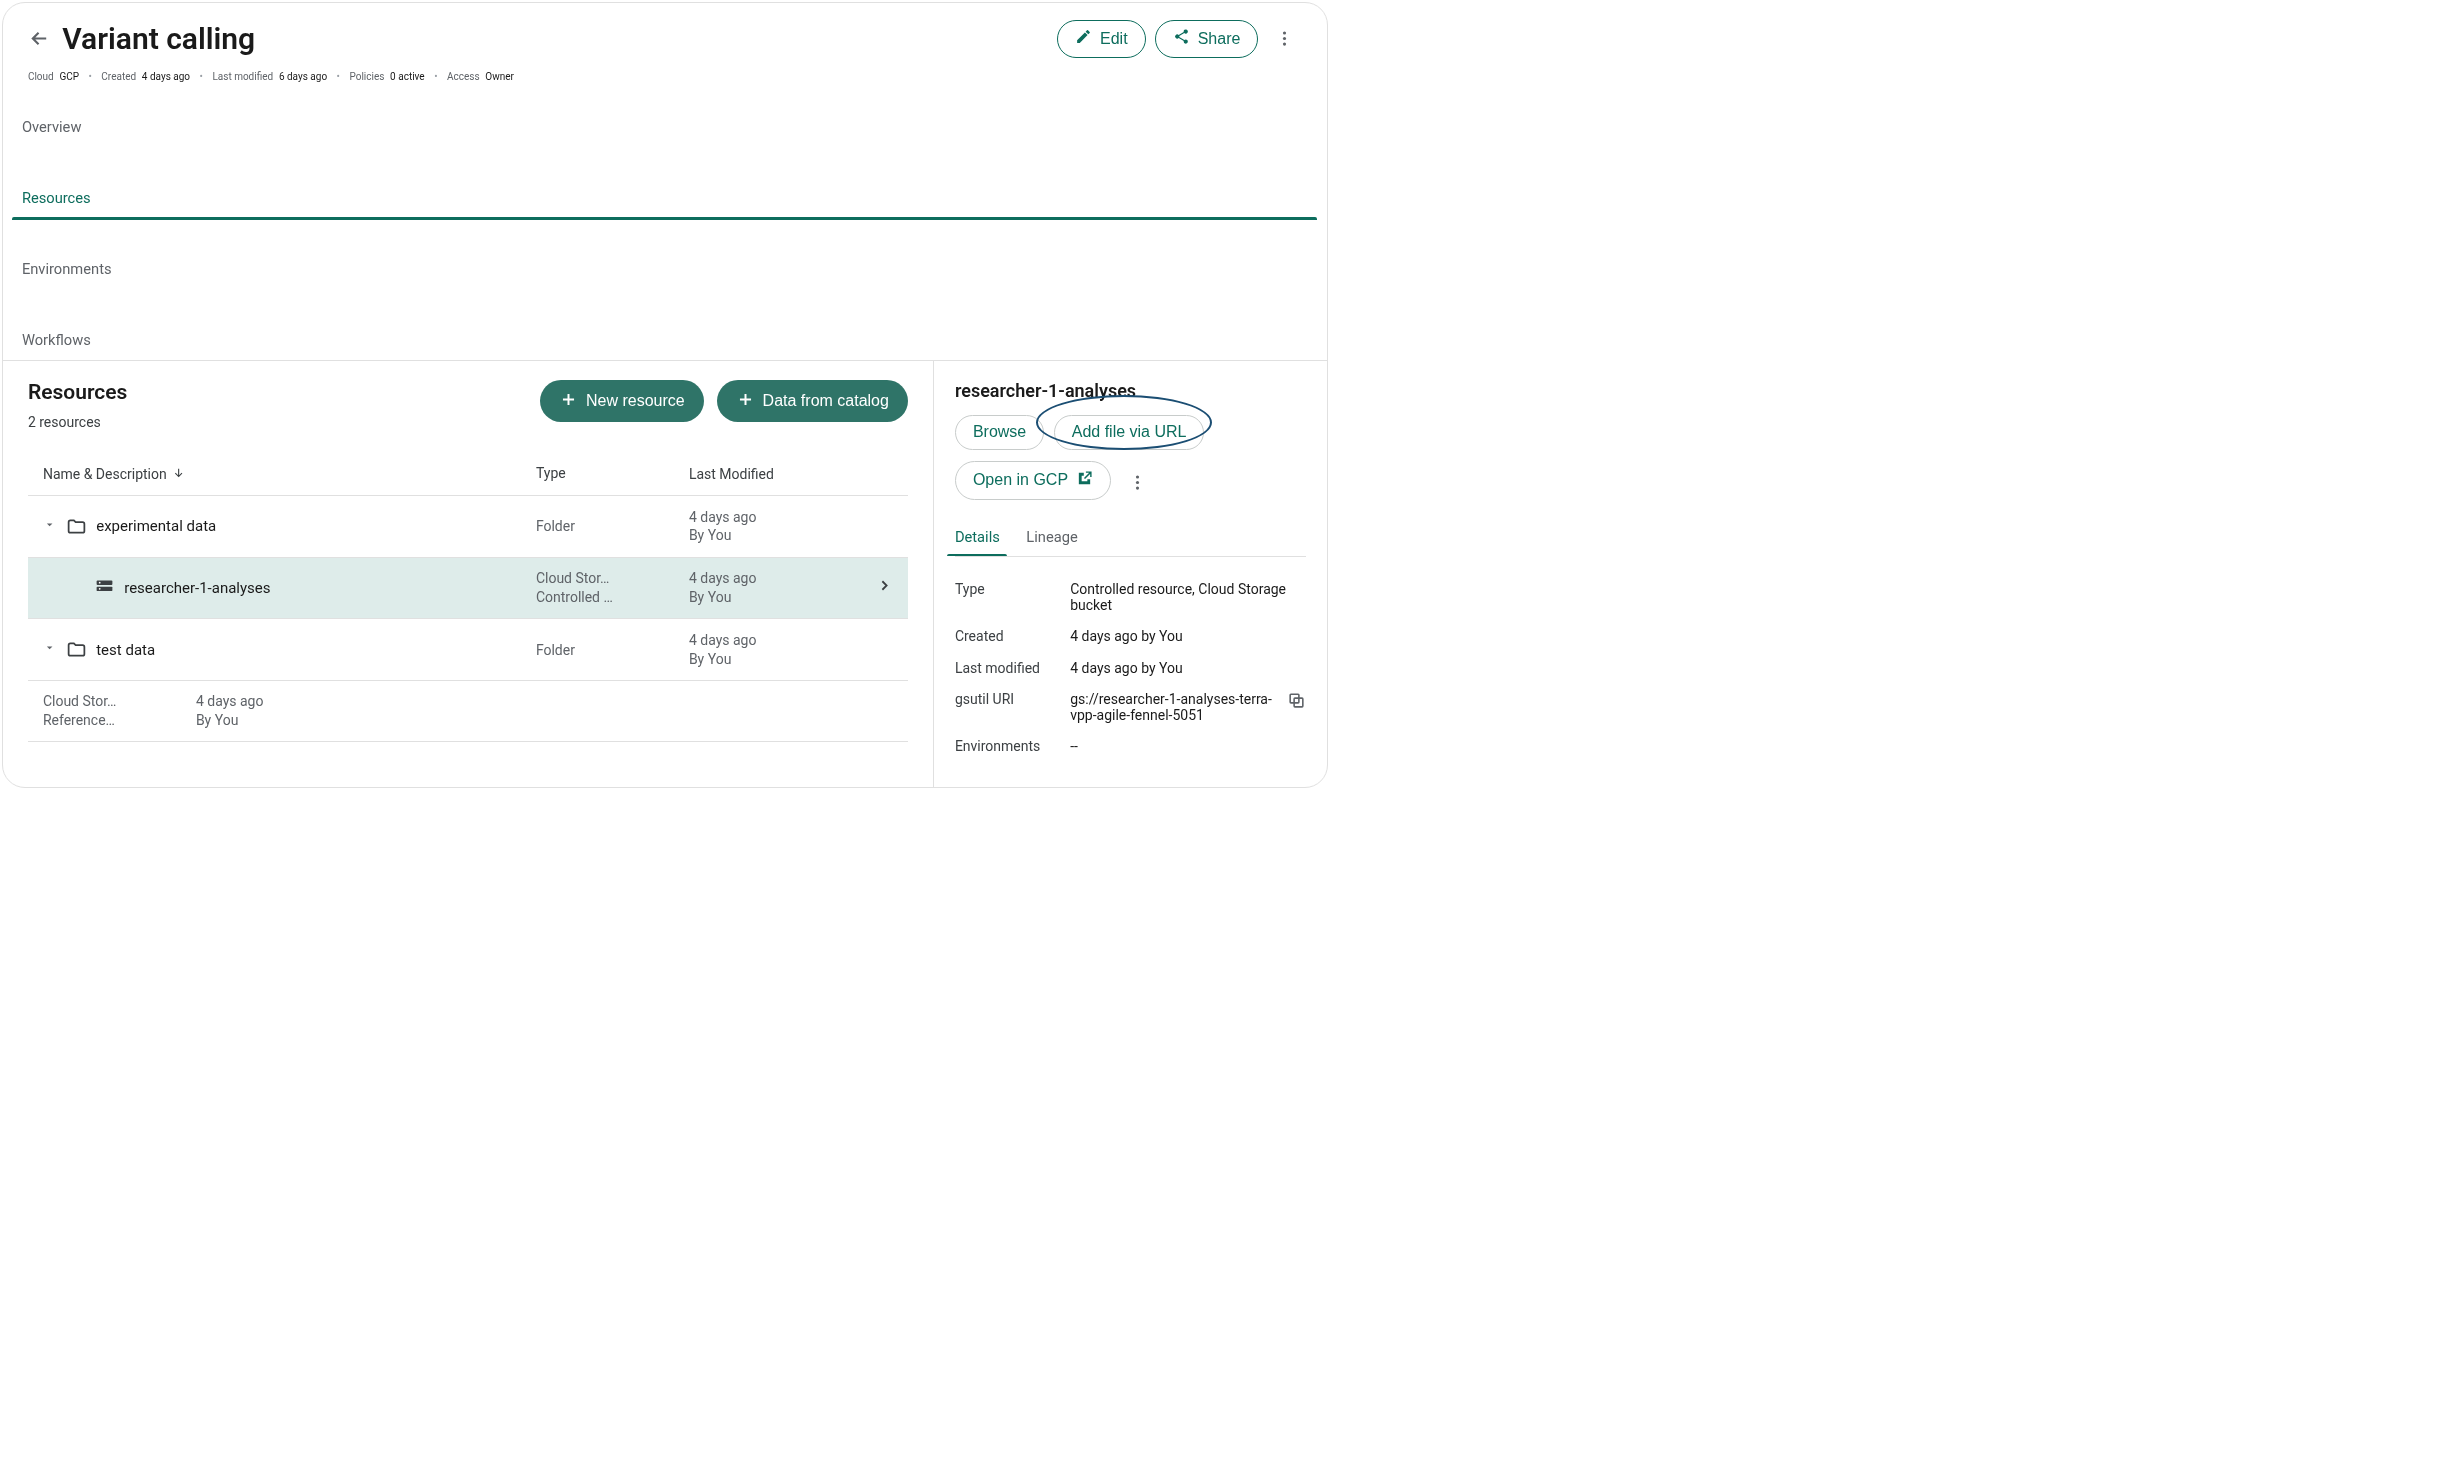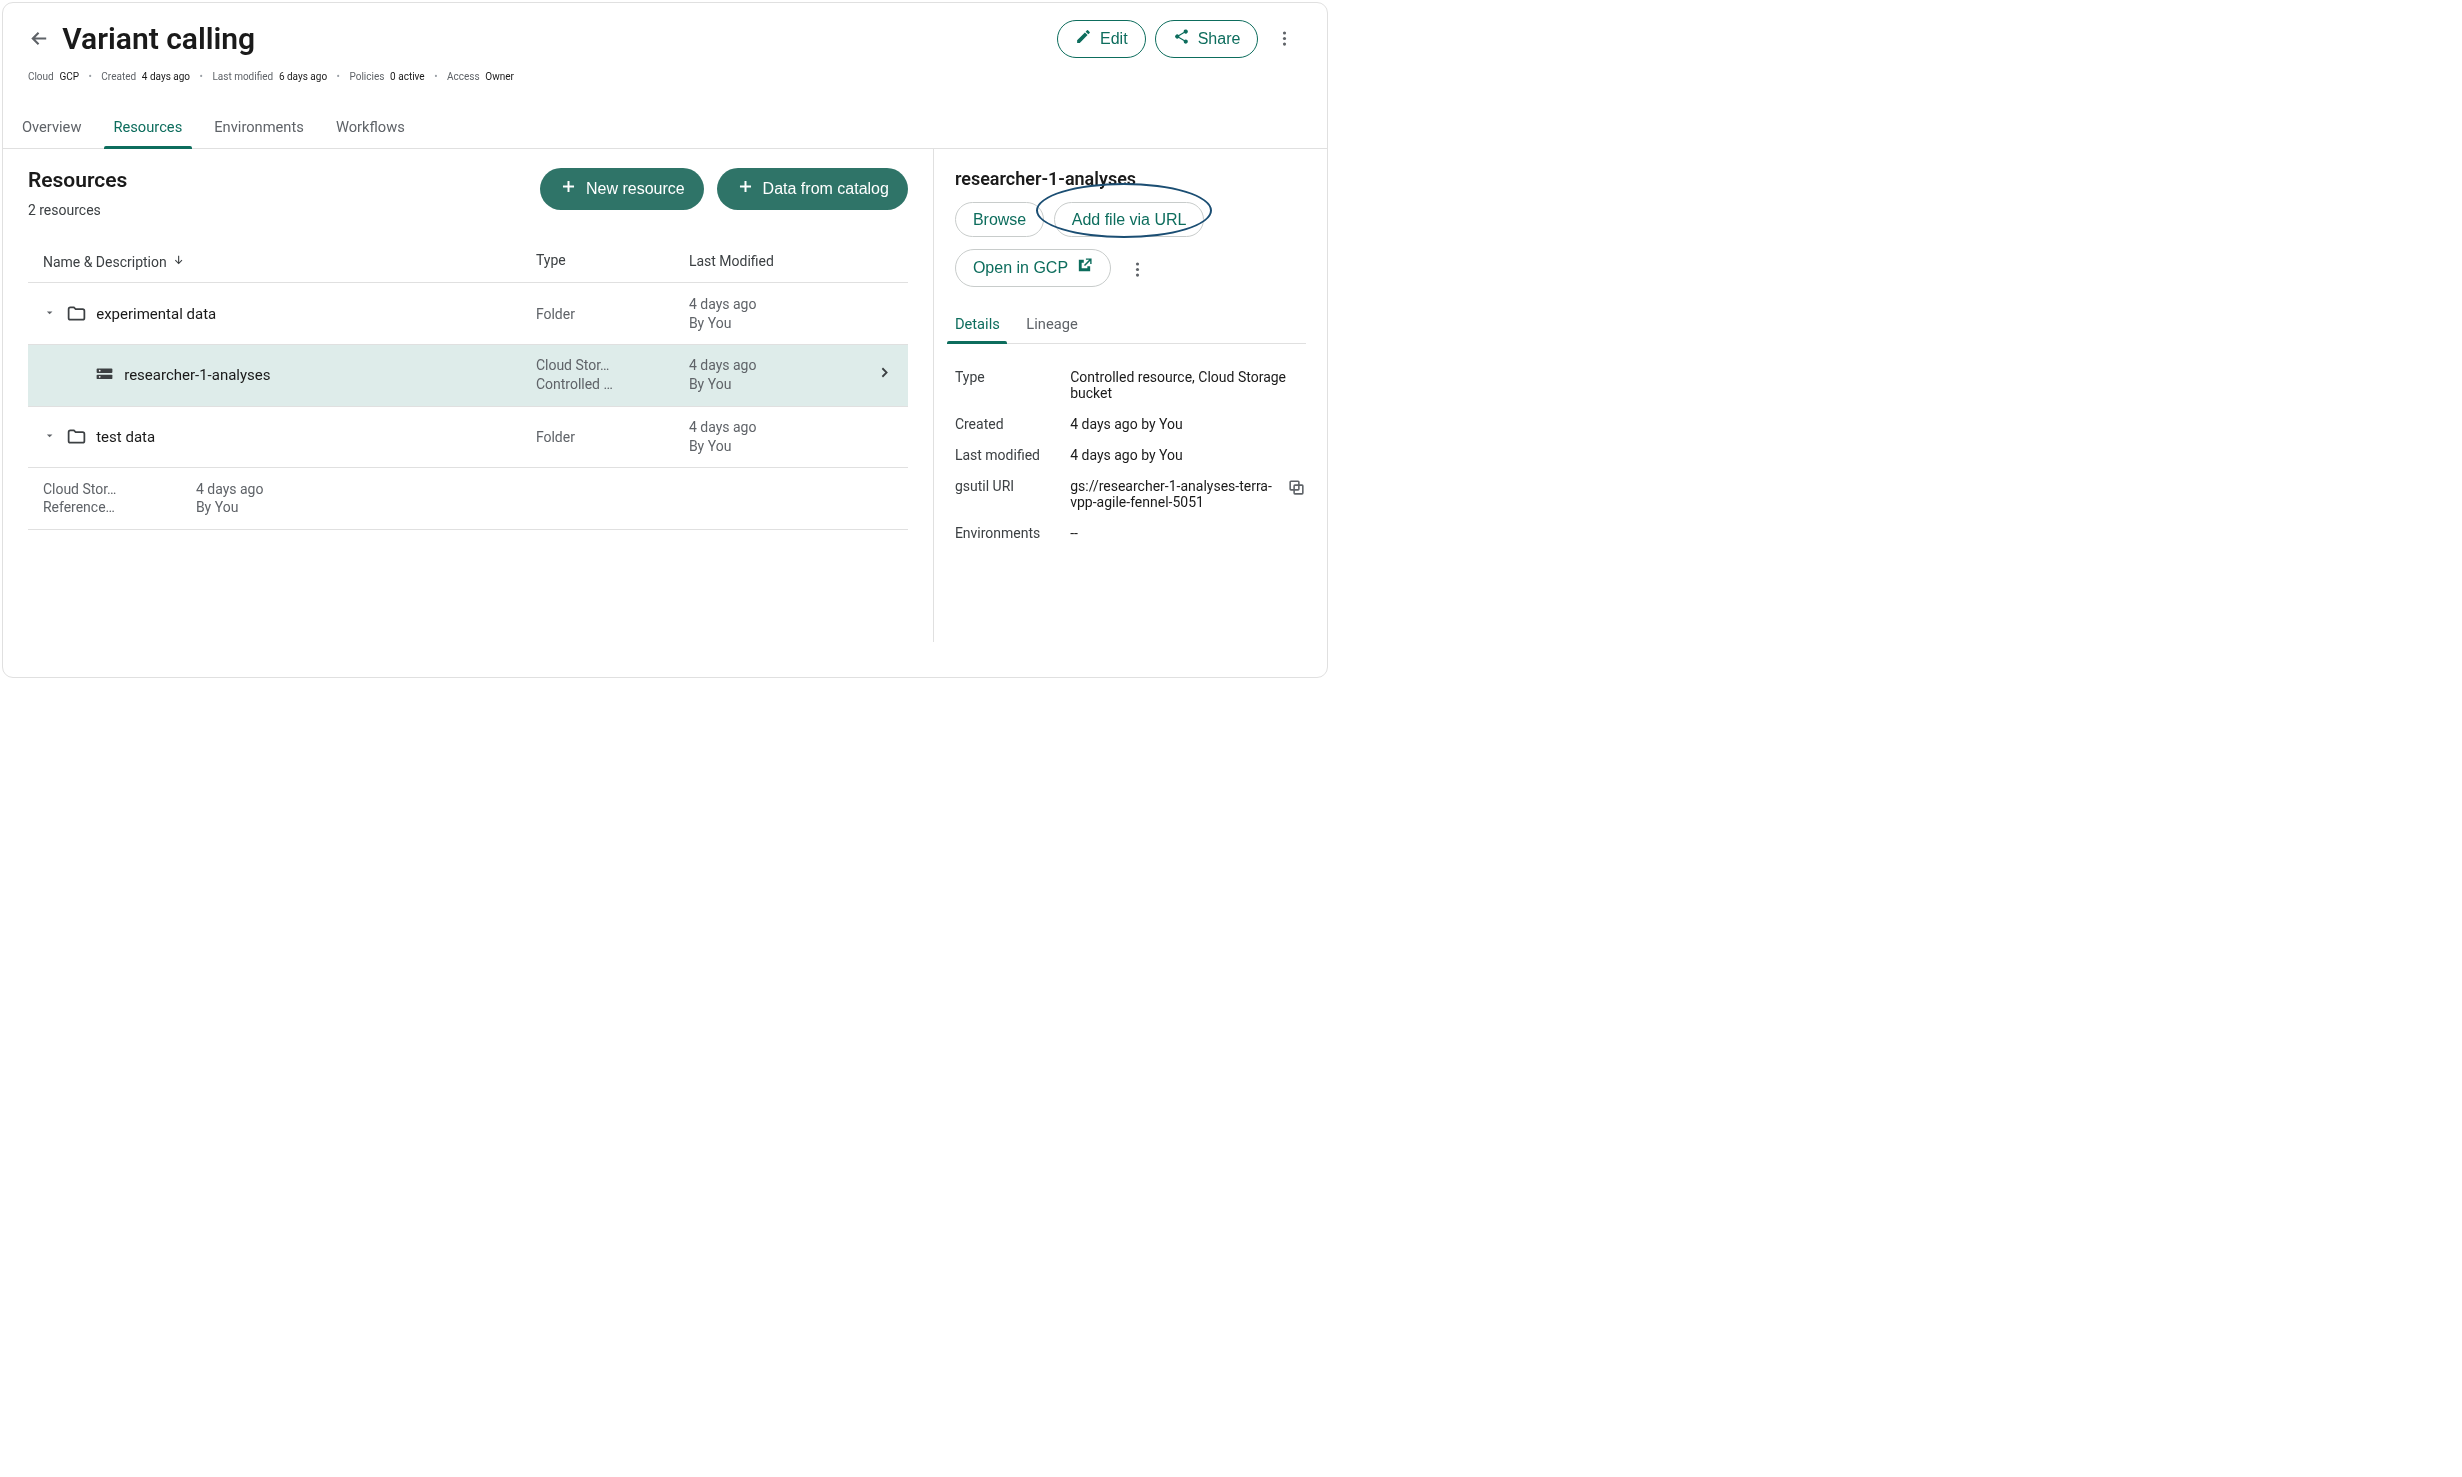--- a/index.html
+++ b/index.html
@@ -1,31 +1,31 @@
 <!DOCTYPE html>
 <html style="font-size:15px"><head>
 <meta charset="utf-8">
 <style>
 * { box-sizing: border-box; margin: 0; padding: 0; }
 body { font-family: -apple-system, BlinkMacSystemFont, "Segoe UI", Roboto, sans-serif; color: #1a1a1a; background: #fff; }
-.page { width: 1326px; height: 676px; border: 0.9px solid #e0e0e0; border-radius: 11px; overflow: hidden; position: relative; background: #fff; margin: 1.9px; }
+.page { width: 1326px; height: 786px; border: 0.9px solid #e0e0e0; border-radius: 23px; overflow: hidden; position: relative; background: #fff; margin: 1.9px; }
 .header { padding: 17px 25px 9.5px; }
 .title-row { display: flex; align-items: center; justify-content: space-between; }
 .title-left { display: flex; align-items: center; gap: 11.4px; }
 .back-arrow { width: 23px; height: 23px; color: #5f6368; cursor: pointer; }
 .page-title { font-size: 30px; font-weight: 600; }
 .title-actions { display: flex; align-items: center; gap: 9.5px; }
 .pill-btn { display: inline-flex; align-items: center; gap: 7.6px; border: 1.4px solid #0d6d5d; color: #0d6d5d; background: #fff; border-radius: 946px; padding: 7.6px 17px; font-size: 16px; font-weight: 500; cursor: pointer; }
 .pill-btn svg { width: 17px; height: 17px; }
 .icon-btn { width: 34px; height: 34px; display: flex; align-items: center; justify-content: center; color: #5f6368; cursor: pointer; border-radius: 50%; }
 .meta-row { margin-top: 13.3px; font-size: 10px; color: #5f6368; display: flex; flex-wrap: wrap; gap: 5.7px; align-items: center; }
 .meta-row .val { color: #1a1a1a; }
 .dot { color: #9aa0a6; margin: 0 3.8px; }
 .desc-row { margin-top: 7.6px; font-size: 14.7px; color: #1a1a1a; }
-.tabs { display: flex; gap: 32px; margin-top: 17px; padding: 0 19px; border-bottom: 0.9px solid #e0e0e0; }
+.tabs { display: flex; gap: 32px; margin-top: 17px; padding: 0 19px; border-bottom: 0.9px solid #e0e0e0; flex-direction: column; }
 .tab { padding: 9.5px 0 11.4px; font-size: 14.7px; color: #5f6368; cursor: pointer; position: relative; }
 .tab.active { color: #0d6d5d; }
 .tab.active::after { content:""; position:absolute; left:-9.5px; right:-9.5px; bottom:-0.9px; height:2.8px; background:#0d6d5d; border-radius:1.9px 1.9px 0 0; }
 .body { display: flex; height: calc(100% - 181px); }
 .left { flex: 1; padding: 19px 0 0 25px; border-right: 0.9px solid #e0e0e0; }
 .left-inner { padding-right: 25px; }
 .resources-head { display: flex; justify-content: space-between; align-items: flex-start; }
 .resources-title { font-size: 21px; font-weight: 600; }
 .resources-sub { font-size: 14px; color: #3c4043; margin-top: 10px; }
 .solid-btn { display: inline-flex; align-items: center; gap: 7.6px; background: #2f7468; color: #fff; border: none; border-radius: 946px; padding: 9.5px 19px; font-size: 16px; font-weight: 500; cursor: pointer; }

